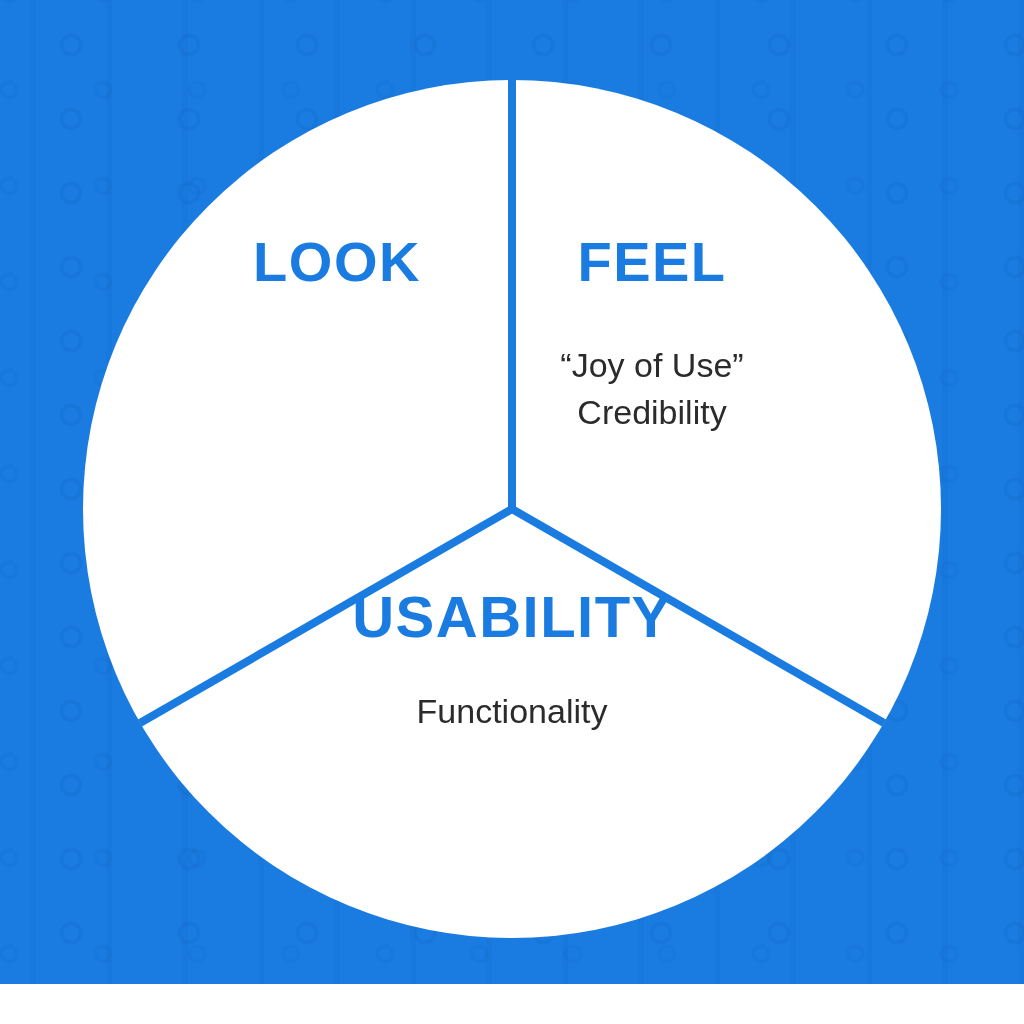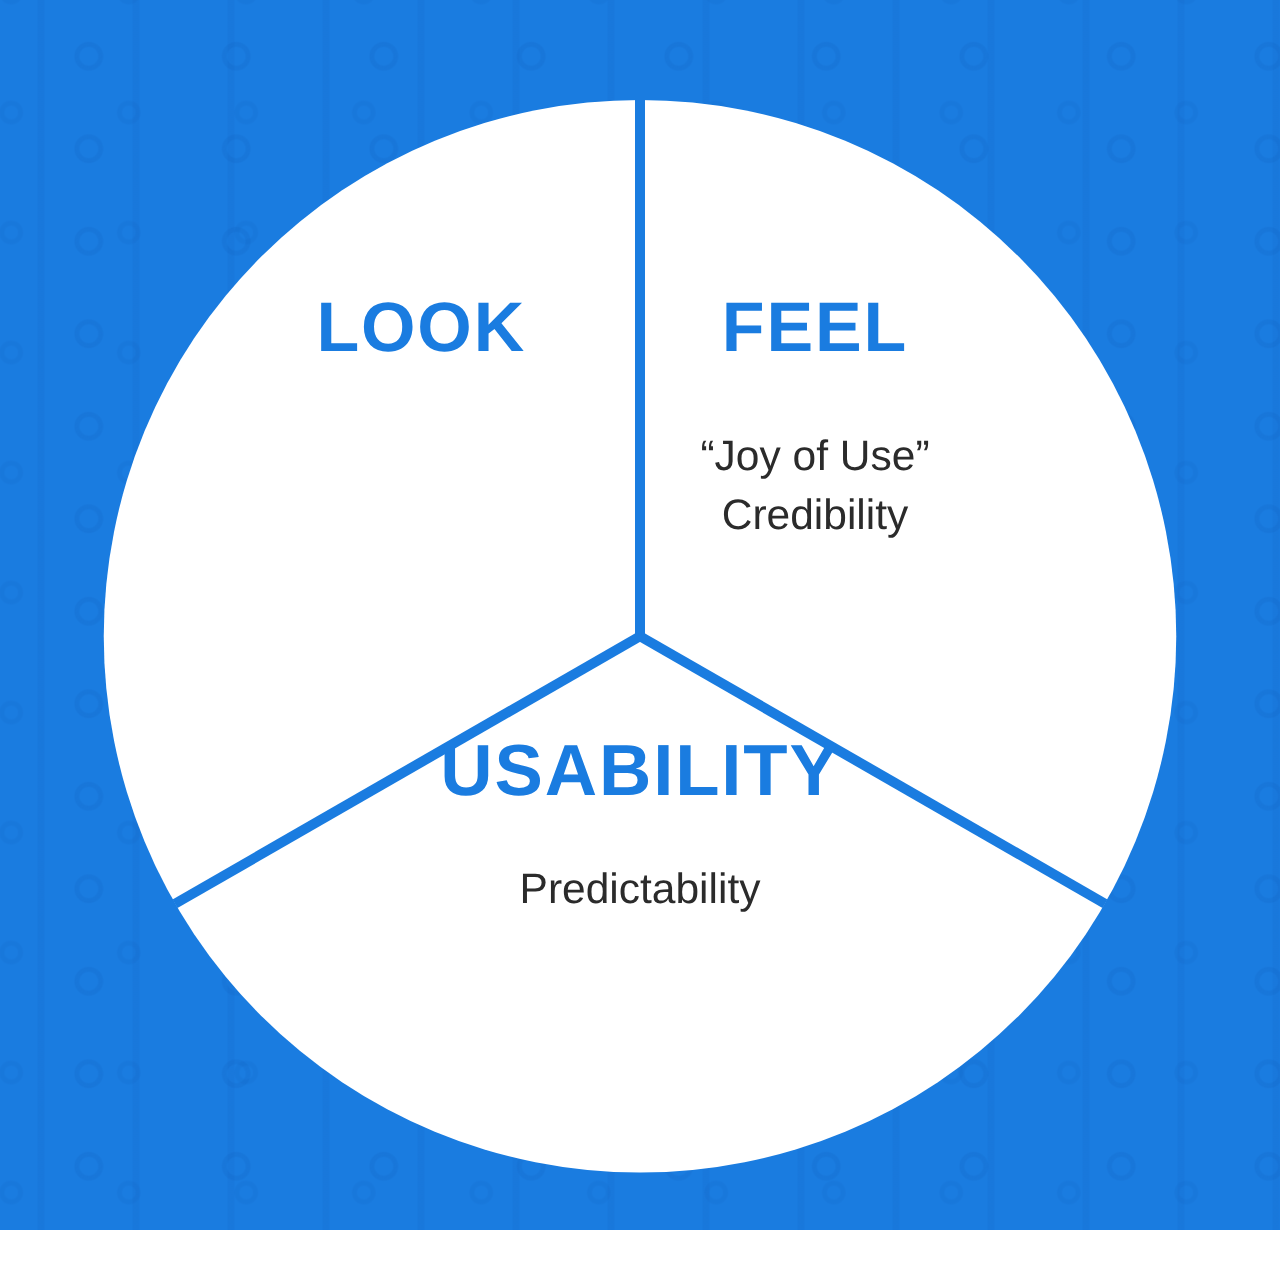--- a/index.html
+++ b/index.html
@@ -85,17 +85,17 @@
     <div class="heading">FEEL</div>
     <div class="items">
       <div>“Joy of Use”</div>
       <div>Credibility</div>
     </div>
   </div>
 
   <div class="section section-usability">
     <div class="heading">USABILITY</div>
     <div class="items">
-      <div>Predictability</div>
+      <div>Functionality</div>
     </div>
   </div>
 
 </div>
 
 </body></html>

